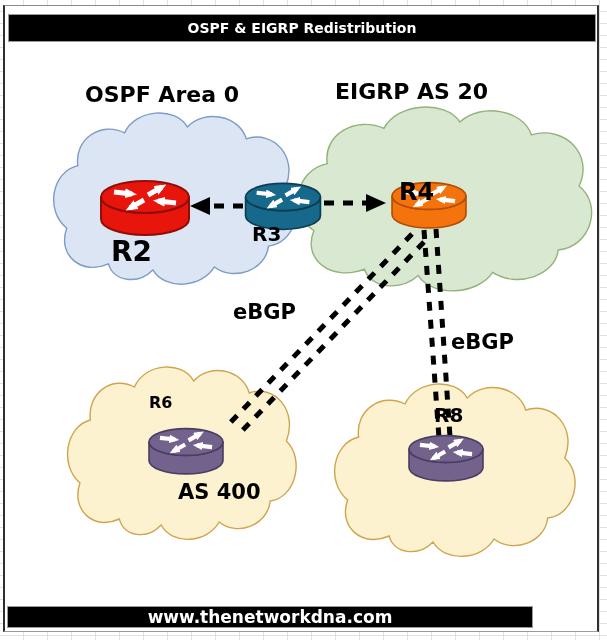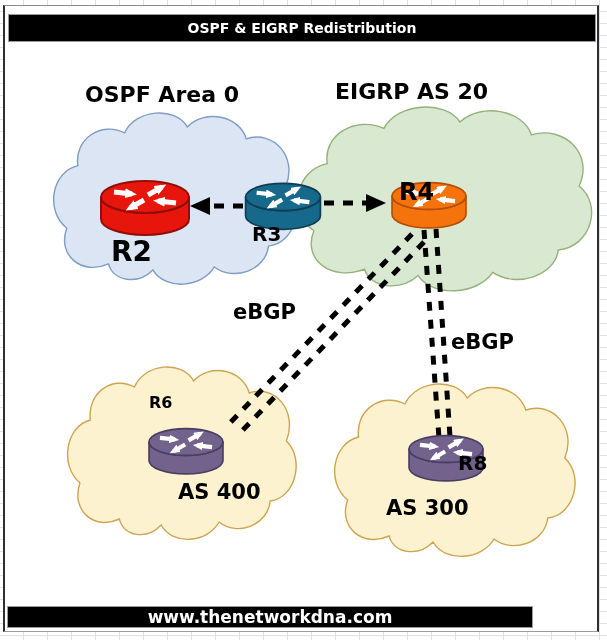--- a/index.html
+++ b/index.html
@@ -47,21 +47,21 @@
     white-space: nowrap;
     line-height: 1.1;
   }
   .lbl-ospf-heading   { left: 85px;  top: 83px;  width: 155px; font-size: 22px; }
   .lbl-eigrp-heading  { left: 335px; top: 80px;  width: 158px; font-size: 22px; }
   .lbl-redistribution { left: 203px; top: 158px; width: 158px; font-size: 11px; letter-spacing: 0.3px; }
   .lbl-r2   { left: 111px; top: 237px; width: 60px; font-size: 28px; }
   .lbl-r3   { left: 252px; top: 223px; width: 60px; font-size: 20px; }
   .lbl-r4   { left: 399px; top: 165px; width: 60px; font-size: 24px; margin-top: 14px; }
   .lbl-r6   { left: 149px; top: 394px; width: 60px; font-size: 16px; }
-  .lbl-r8   { left: 458px; top: 404px; width: 60px; font-size: 20px; margin-top: 48px; }
+  .lbl-r8   { left: 434px; top: 404px; width: 60px; font-size: 20px; }
   .lbl-as200 { left: 178px; top: 481px; width: 124px; font-size: 21px; }
   .lbl-as300 { left: 386px; top: 497px; width: 124px; font-size: 21px; }
   .lbl-ebgp-left  { left: 233px; top: 301px; width: 70px; font-size: 21px; }
   .lbl-ebgp-right { left: 451px; top: 331px; width: 70px; font-size: 21px; }
 </style>
 </head>
 <body>
 
 <div class="page">
 
@@ -116,21 +116,20 @@
   </svg>
 
   <div class="lbl lbl-ospf-heading">OSPF Area 0</div>
   <div class="lbl lbl-eigrp-heading">EIGRP AS 20</div>
   <div class="lbl lbl-r2">R2</div>
   <div class="lbl lbl-r3">R3</div>
   <div class="lbl lbl-r4">R4</div>
   <div class="lbl lbl-r6">R6</div>
   <div class="lbl lbl-r8">R8</div>
   <div class="lbl lbl-as200">AS 400</div>
-  <div class="lbl lbl-as300">AS 300</div>
   <div class="lbl lbl-ebgp-left">eBGP</div>
   <div class="lbl lbl-ebgp-right">eBGP</div>
 
   <div class="bar title-bar">
     <span>OSPF &amp; EIGRP Redistribution</span>
   </div>
   <div class="bar footer-bar">
     <span>www.thenetworkdna.com</span>
   </div>
 

